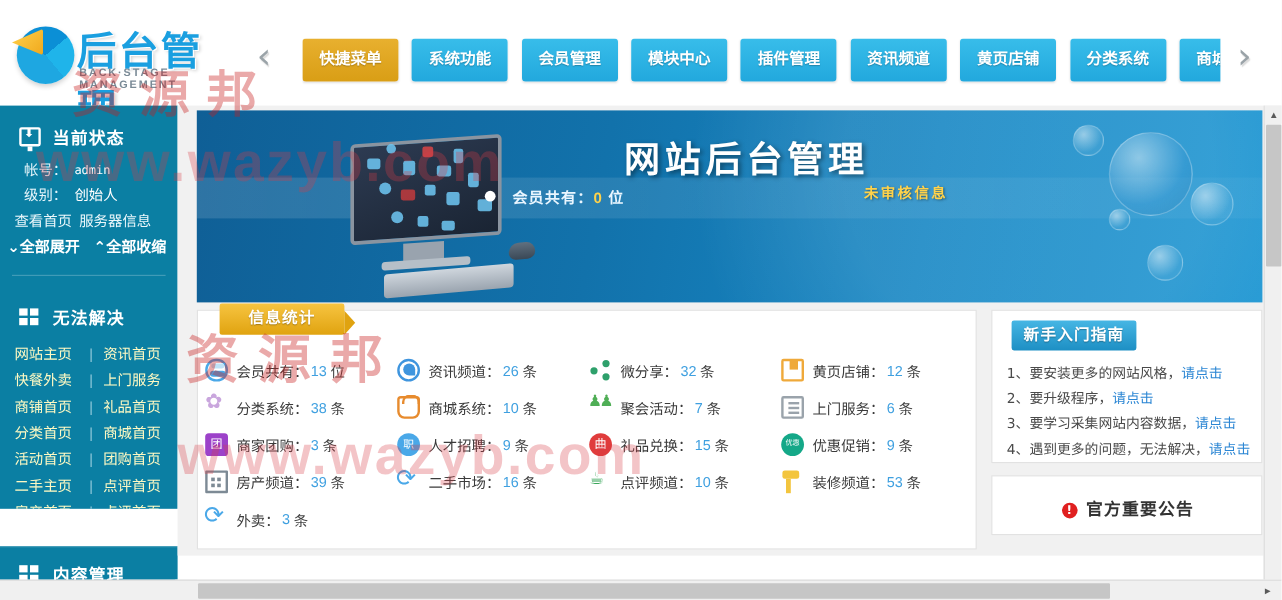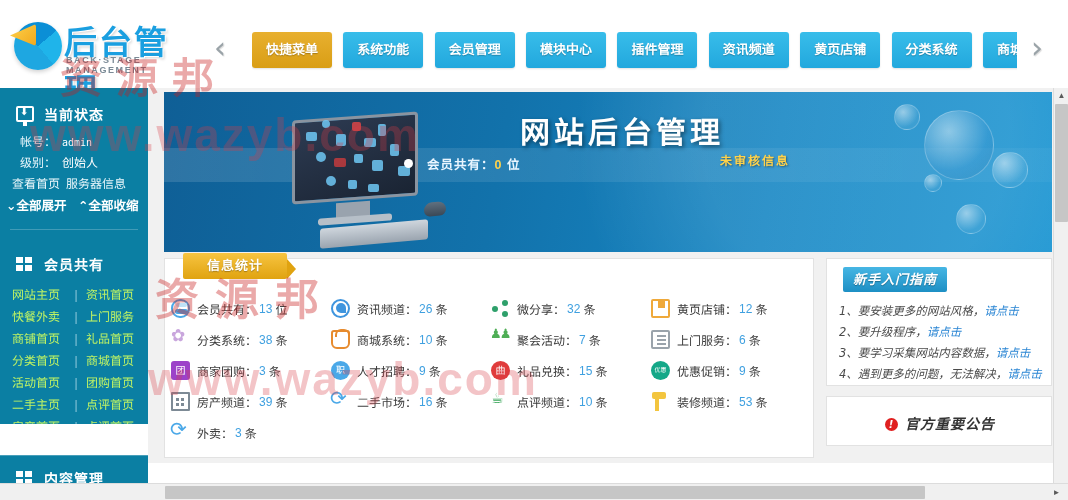--- a/index.html
+++ b/index.html
@@ -147,21 +147,21 @@
   .expand-row span { cursor:pointer; }
   .expand-row .e1 { width:72px; }
 
   .divider { height:1px; background:rgba(255,255,255,.22); margin:8px 10px; }
 
   .tag-list { padding:2px 0 4px 0; }
   .tag-row {
     display:flex; align-items:center; font-size:12px; line-height:22px;
     color:#e8f6fb; padding-left:12px;
   }
-  .tag-row a { color:#bef264; text-decoration:none; cursor:pointer; width:54px; display:inline-block;}
+  .tag-row a { color:#fef9c3; text-decoration:none; cursor:pointer; width:54px; display:inline-block;}
   .tag-row .sep { color:#8fc8da; width:20px; text-align:center; }
 
   
   .main {
     position:absolute; left:148px; top:88px; width:905px; height:375px;
     background:#f1f1f1;
     overflow:hidden;
   }
   .banner {
     position:absolute; left:16px; top:4px; width:888px; height:160px;
@@ -309,21 +309,20 @@
   .si-cup:after{content:"☕";position:absolute;left:0;top:-2px;font-size:14px;color:#3aa65a;}
   .si-deco:after{content:"";position:absolute;left:4px;top:7px;width:4px;height:12px;background:#f3c53e;}
   .si-deco:before{content:"";position:absolute;left:1px;top:0px;width:14px;height:7px;background:#f3c53e;border-radius:2px;}
   .si-take:after{content:"⟳";position:absolute;left:-1px;top:-6px;font-size:20px;color:#4aa8e8;}
 
   
   .right-col { position:absolute; left:662px; top:0; width:226px; }
   .panel {
     background:#fff; border:1px solid #e2e2e2; margin-bottom:10px;
     position:relative;
-    font-style:italic;
   }
   .panel-guide { height:128px; }
   .panel-notice { height:50px; }
   .guide-badge {
     position:absolute; left:16px; top:8px; width:104px; height:25px;
     background:linear-gradient(#46b6e4,#1d8fc4);
     color:#fff; font-size:13px; font-weight:bold; letter-spacing:1px;
     text-align:center; line-height:25px; border-radius:2px;
     text-shadow:0 1px 1px rgba(0,0,0,.3);
     font-family:"DejaVu Sans","Liberation Sans",sans-serif;
@@ -460,21 +459,21 @@
   <div class="divider"></div>
 
   <div class="side-block">
     <div class="side-head">
       <span class="ic-grid">
           <i></i>
           <i></i>
           <i></i>
           <i></i>
         </span>
-      <span class="side-title">会员共有</span>
+      <span class="side-title">无法解决</span>
     </div>
     <div class="tag-list">
       <div class="tag-row">
           <a>网站主页</a>
           <span class="sep">|</span>
           <a>资讯首页</a>
         </div>
       <div class="tag-row">
           <a>快餐外卖</a>
           <span class="sep">|</span>

